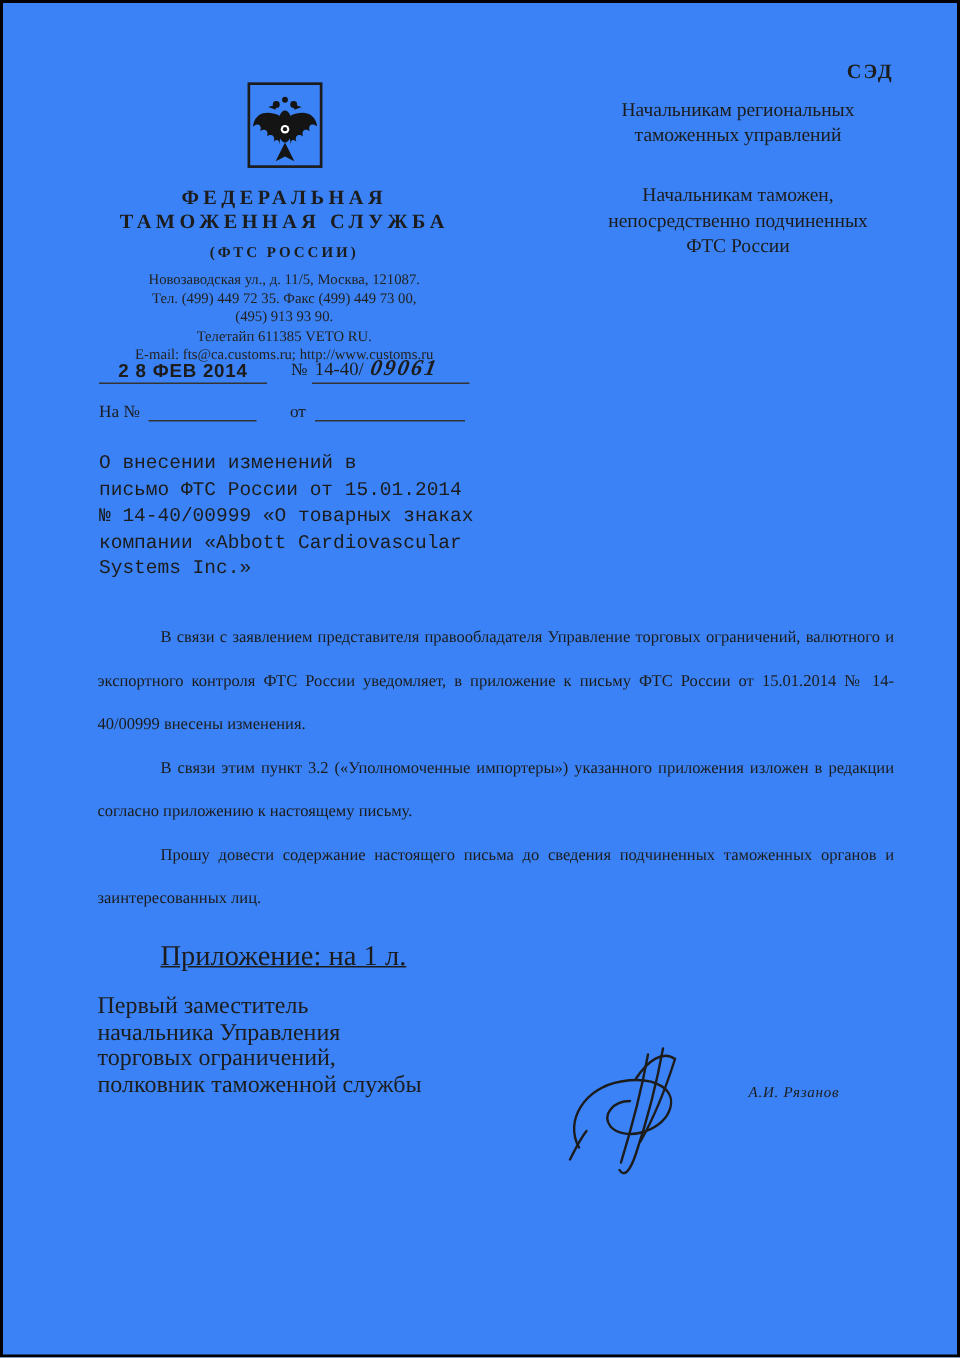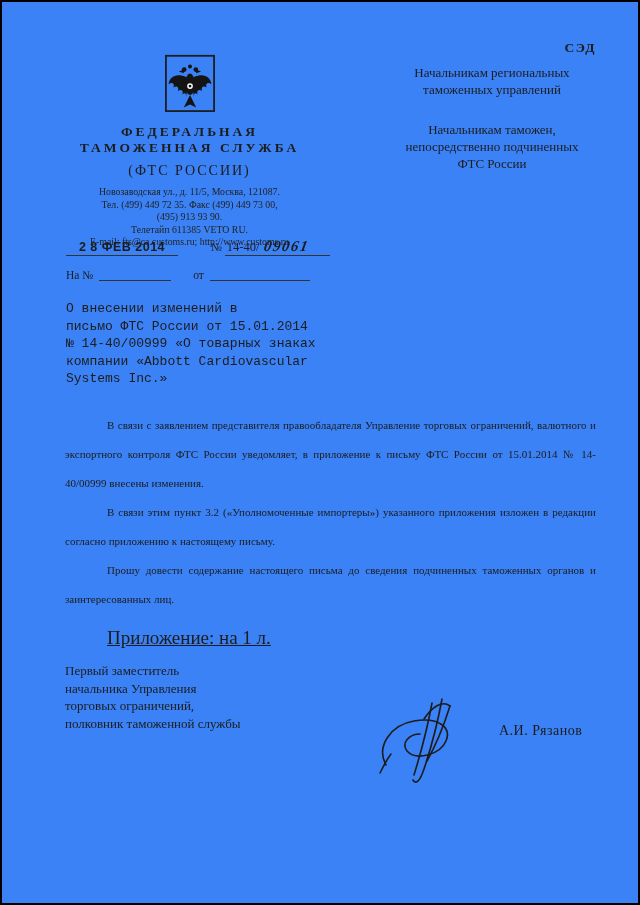--- a/index.html
+++ b/index.html
@@ -16,28 +16,28 @@
   
   .letterhead{
     position:absolute;left:40px;top:52px;width:295px;
     text-align:center;
   }
   .emblem{display:block;margin:0 auto 4px auto;}
   .org-line{
     font-weight:700;font-size:13.5px;line-height:15.5px;letter-spacing:3px;
   }
   .org-short{
-    font-weight:400;font-size:14px;letter-spacing:2px;margin-top:8px;
+    font-weight:700;font-size:10px;letter-spacing:2px;margin-top:8px;
   }
   .addr{
     margin-top:7px;font-size:9.8px;line-height:12.5px;color:#222;
   }
   
   .refblock{position:absolute;left:64px;top:236px;width:280px;font-size:11px;}
-  .refrow{display:flex;align-items:flex-end;gap:17px;}
+  .refrow{display:flex;align-items:flex-end;}
   .stamp-cell{
     width:112px;border-bottom:1px solid #333;text-align:center;
     font-family:"Liberation Sans","DejaVu Sans",sans-serif;
     font-weight:700;font-size:12.5px;letter-spacing:.5px;
     padding-bottom:1px;white-space:nowrap;
   }
   .num-cell{margin-left:16px;white-space:nowrap;font-size:11.5px;}
   .num-underlined{
     display:inline-block;border-bottom:1px solid #333;min-width:100px;
     padding:0 3px 0 2px;font-size:12.5px;
@@ -63,23 +63,23 @@
   .body-text p{
     margin:0;text-indent:42px;text-align:justify;
     font-size:11px;line-height:29px;
   }
   .attachment{
     position:absolute;left:63px;top:625px;width:300px;
     text-indent:42px;font-size:19px;text-decoration:underline;
   }
   
   .sig-position{position:absolute;left:63px;top:660px;width:230px;
-    font-size:13px;line-height:17.5px;}
+    font-size:16px;line-height:17.5px;}
   .sig-scrawl{position:absolute;left:372px;top:683px;}
-  .sig-name{position:absolute;left:497px;top:721px;font-size:14px;letter-spacing:.5px;}
+  .sig-name{position:absolute;left:497px;top:721px;font-size:10px;letter-spacing:.5px;font-style:italic;}
 </style>
 </head>
 <body>
 
 <div class="page">
 
   <div class="sed">СЭД</div>
 
   <div class="letterhead">
     <svg class="emblem" width="54" height="66" viewBox="0 0 60 74" aria-hidden="true">

